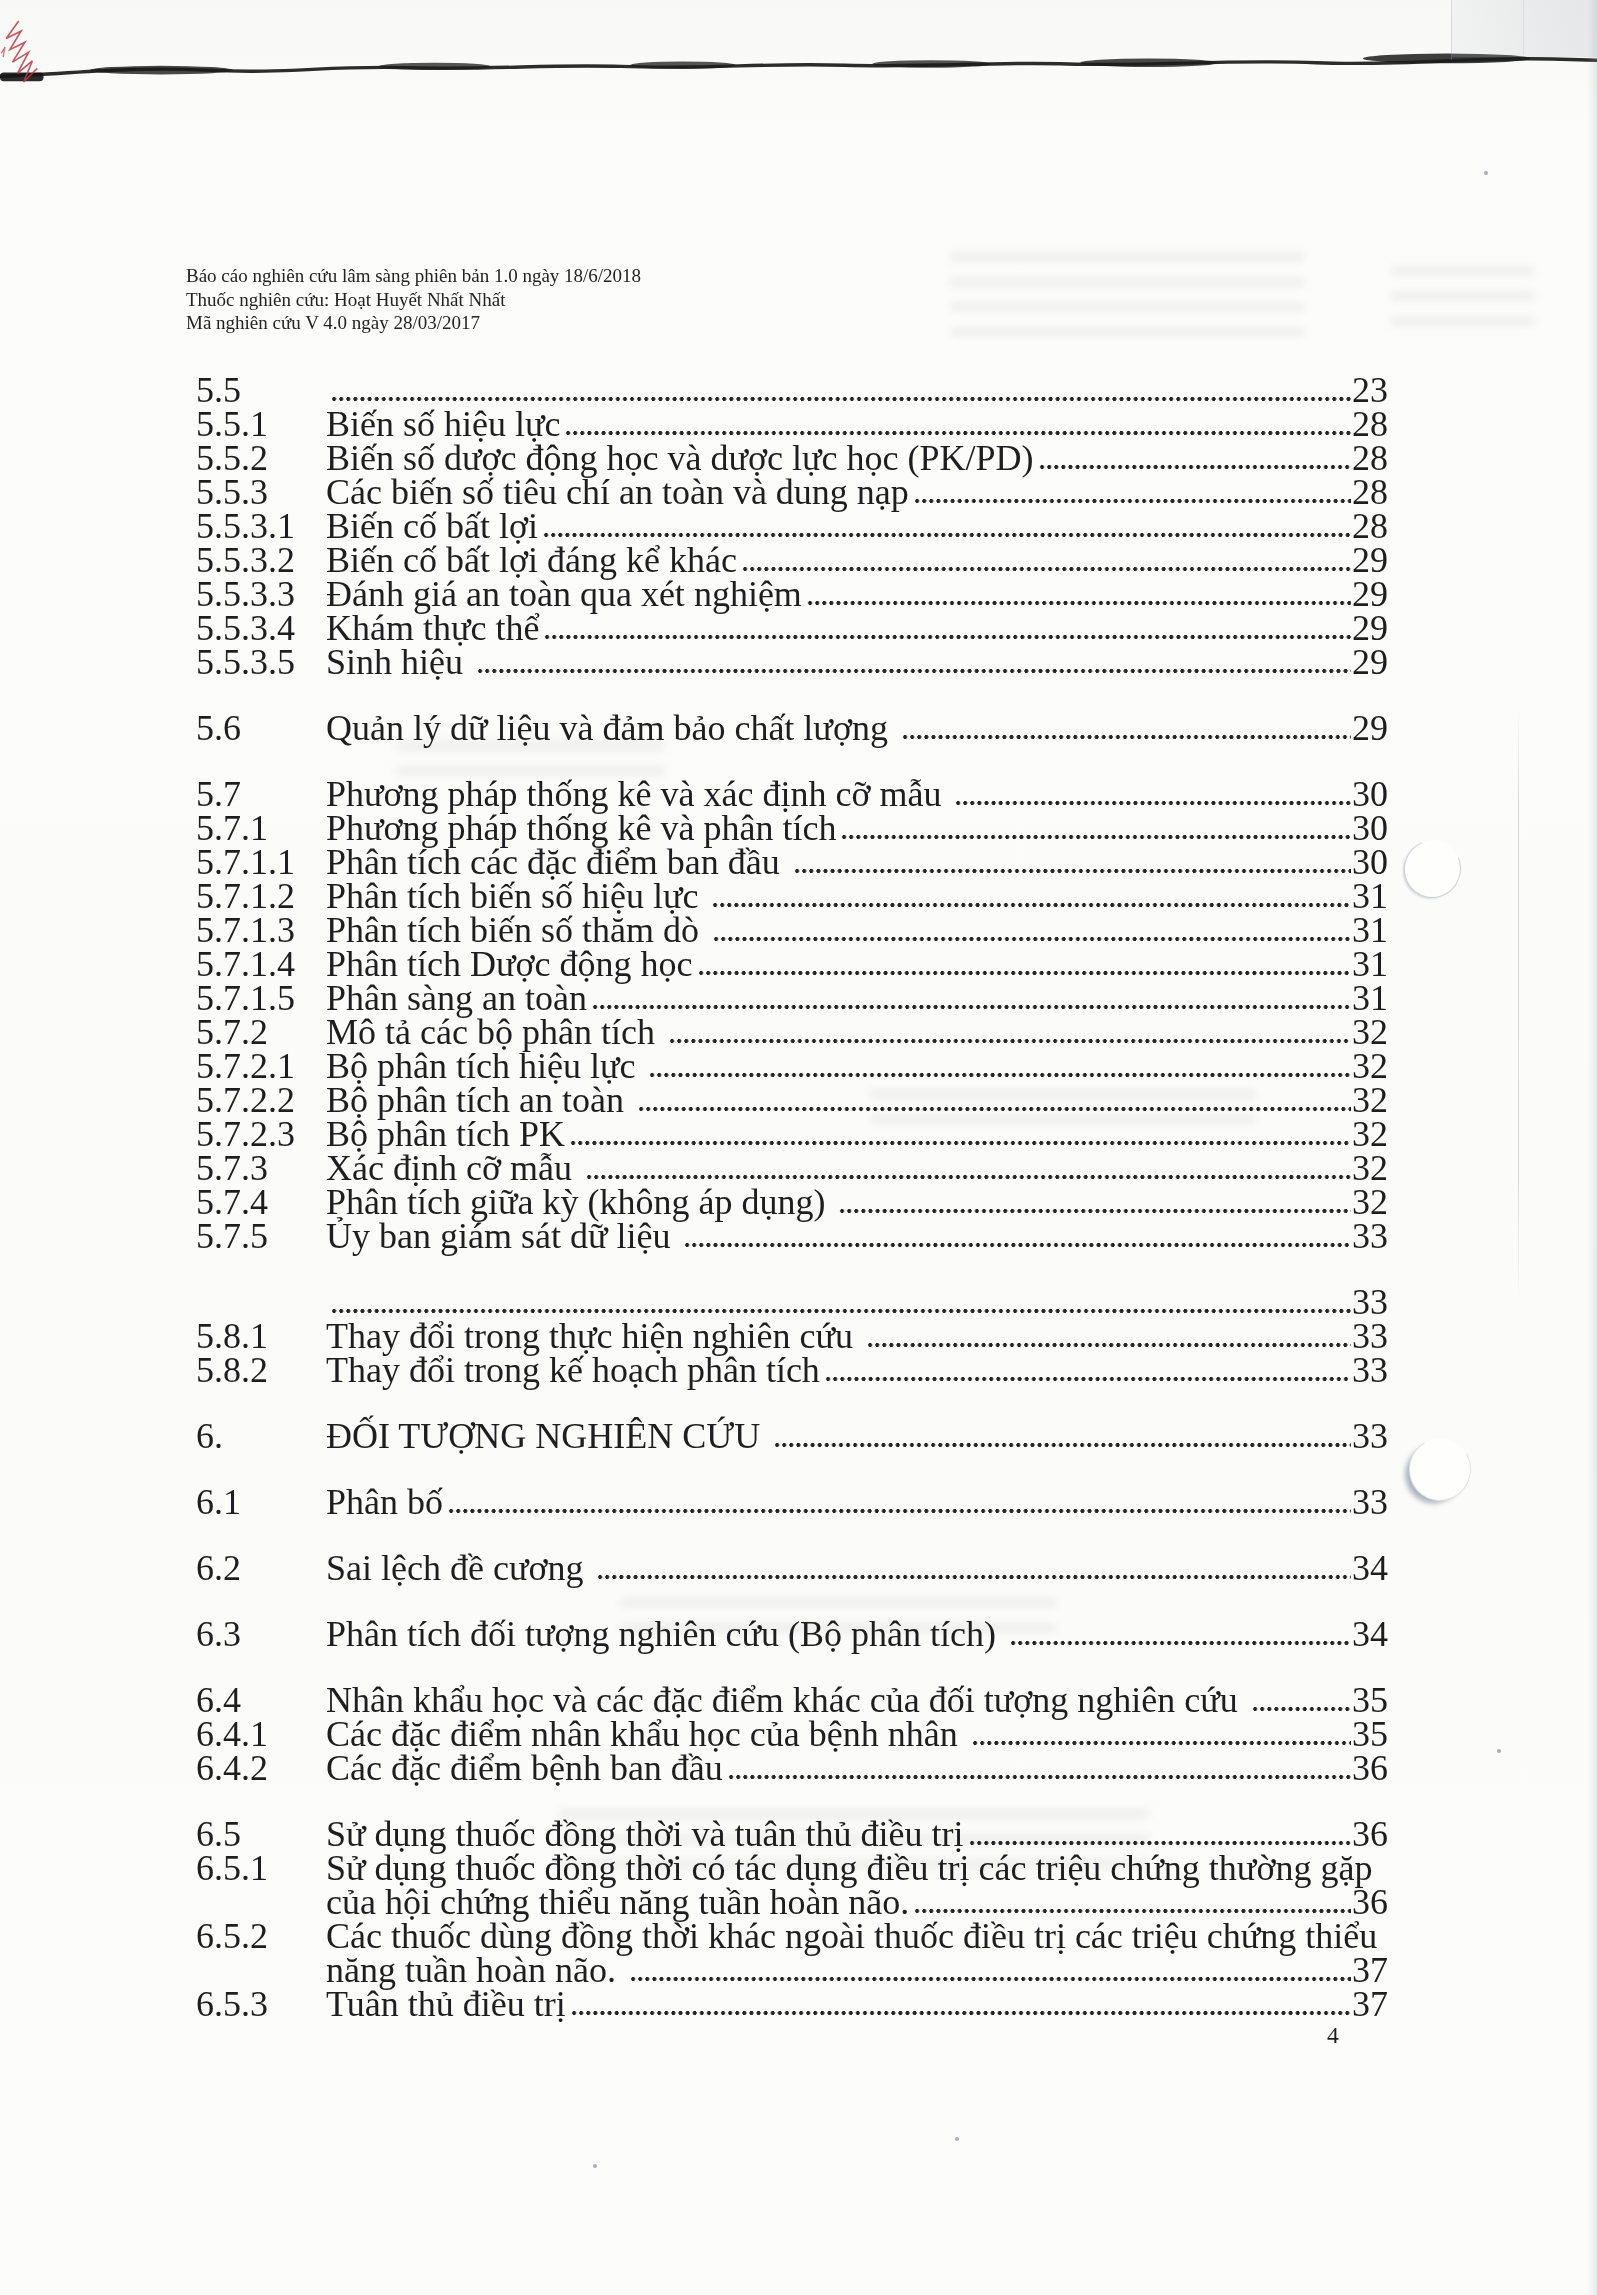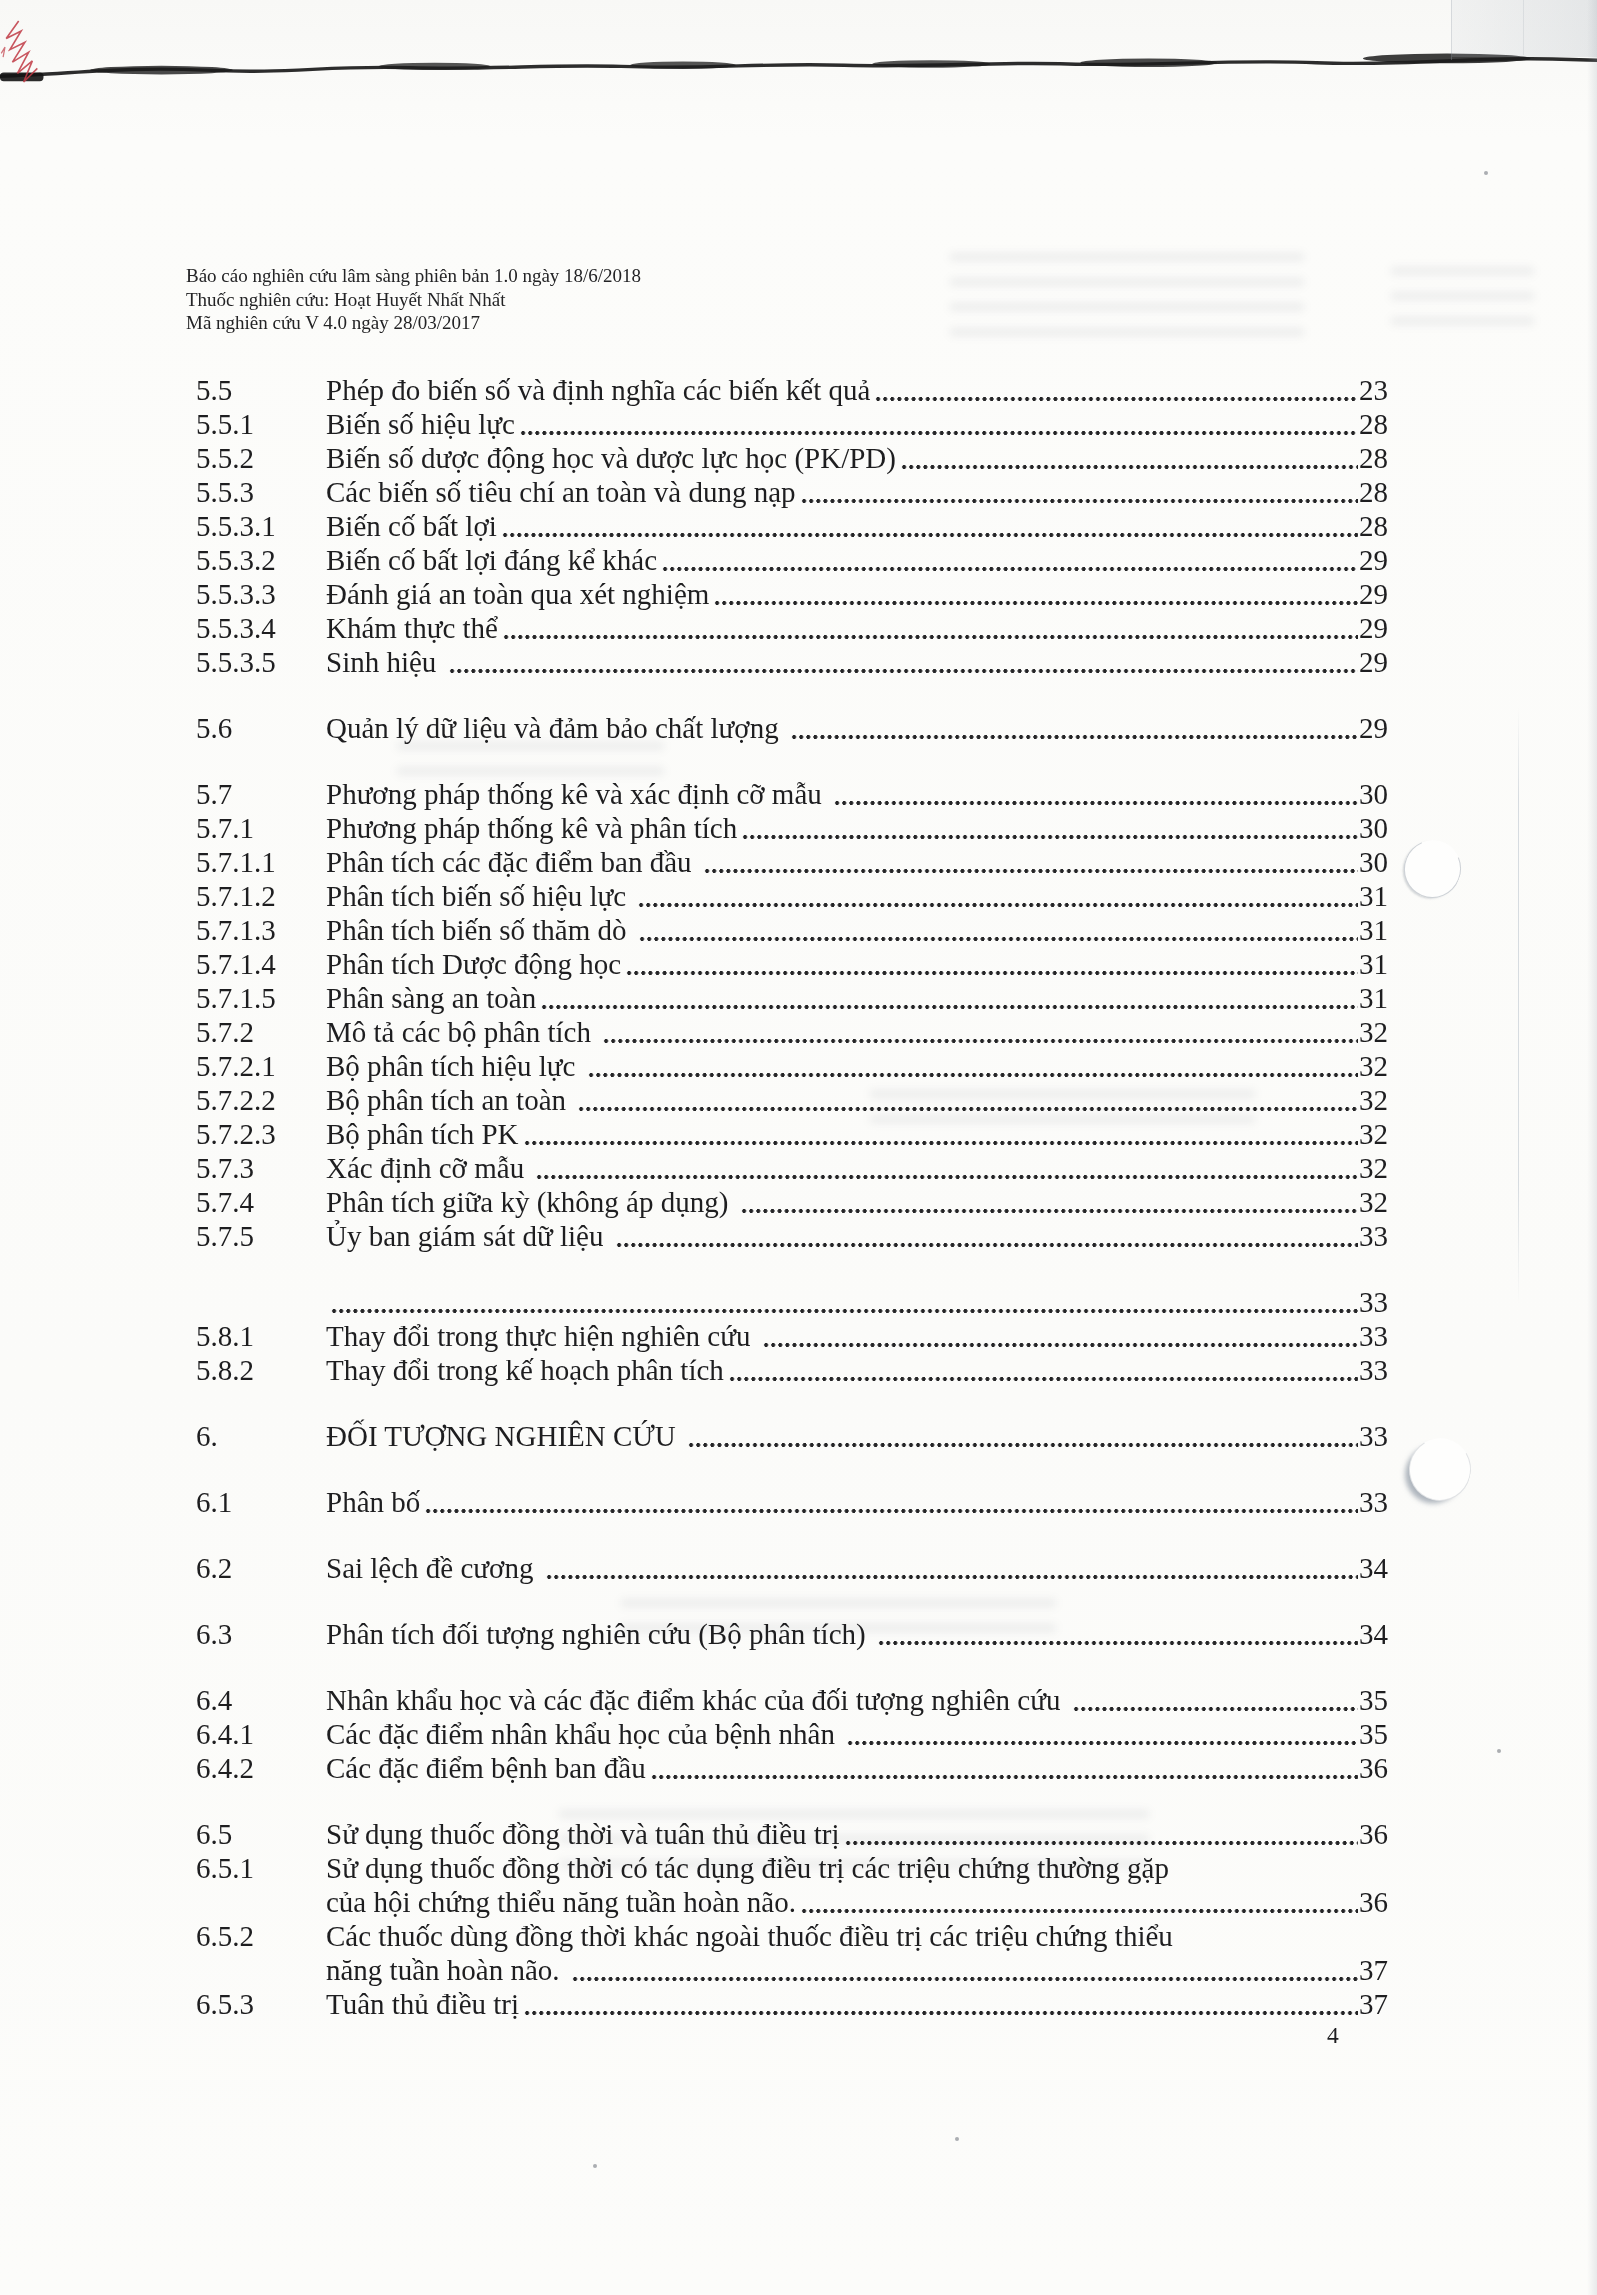--- a/index.html
+++ b/index.html
@@ -26,21 +26,21 @@
     border:1.9px solid rgba(150,158,168,.45);border-top-color:transparent;
     transform:rotate(22deg);box-shadow:-1.2px 1.9px 1.9px -0.6px rgba(140,148,158,.35);}
   .hole.h2{left:1409px;top:1438px;width:60px;height:61px;
     border:1.9px solid rgba(150,158,168,.28);border-top-color:transparent;
     transform:rotate(14deg);box-shadow:-5px 6.2px 5px -2.5px rgba(112,124,140,.55);}
   .smudge{position:absolute;filter:blur(4.3px);opacity:.2;pointer-events:none;
     background:repeating-linear-gradient(180deg,rgba(110,116,128,.55) 0 8px,rgba(0,0,0,0) 8px 25px);}
   .speck{position:absolute;width:4.3px;height:4.3px;border-radius:50%;background:rgba(90,95,105,.5);}
   
   .header{position:absolute;left:186px;top:243px;font-size:19px;line-height:23.6px;color:#232325;margin-top:21px;}
-  .toc{position:absolute;left:196px;top:373px;width:1192px;font-size:29px;line-height:34px;}
+  .toc{position:absolute;left:196px;top:373px;width:1192px;font-size:36px;line-height:34px;}
   .toc-entry.gap{margin-top:32px;}
   .toc-line{display:flex;align-items:baseline;}
   .toc-num{flex:0 0 130px;white-space:pre;}
   .toc-text{flex:0 0 auto;white-space:pre;}
   .toc-leader{flex:1 1 auto;min-width:25px;height:7.5px;align-self:flex-end;margin:0 1.2px 4.3px 5px;
     background-image:radial-gradient(circle at 3.1px 3.7px,#242426 1.7px,rgba(0,0,0,0) 2.2px);
     background-size:7.1px 7.5px;background-repeat:repeat-x;}
   .toc-page{flex:0 0 auto;white-space:pre;}
   .page-number{position:absolute;left:1327px;top:2022px;font-size:23.6px;}
 </style>
@@ -89,21 +89,20 @@
   <div class="header">
     <div>Báo cáo nghiên cứu lâm sàng phiên bản 1.0 ngày 18/6/2018</div>
     <div>Thuốc nghiên cứu: Hoạt Huyết Nhất Nhất</div>
     <div>Mã nghiên cứu V 4.0 ngày 28/03/2017</div>
   </div>
 
   <div class="toc" id="toc">
       <div class="toc-entry">
         <div class="toc-line">
           <span class="toc-num">5.5</span>
-          <span class="toc-text">Phép đo biến số và định nghĩa các biến kết quả</span>
           <span class="toc-leader"></span>
           <span class="toc-page">23</span>
         </div>
       </div>
       <div class="toc-entry">
         <div class="toc-line">
           <span class="toc-num">5.5.1</span>
           <span class="toc-text">Biến số hiệu lực</span>
           <span class="toc-leader"></span>
           <span class="toc-page">28</span>

